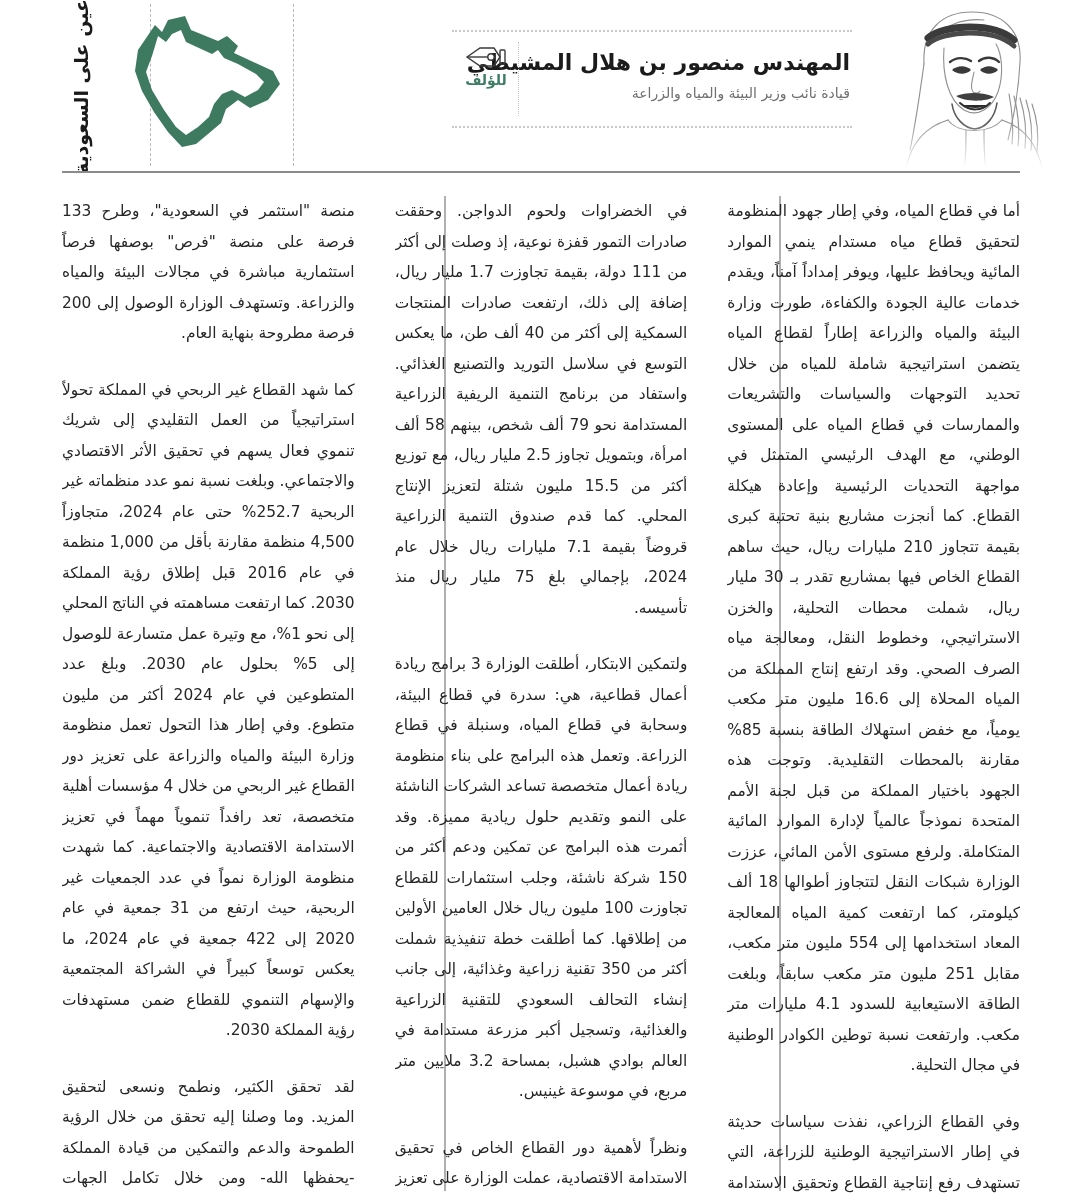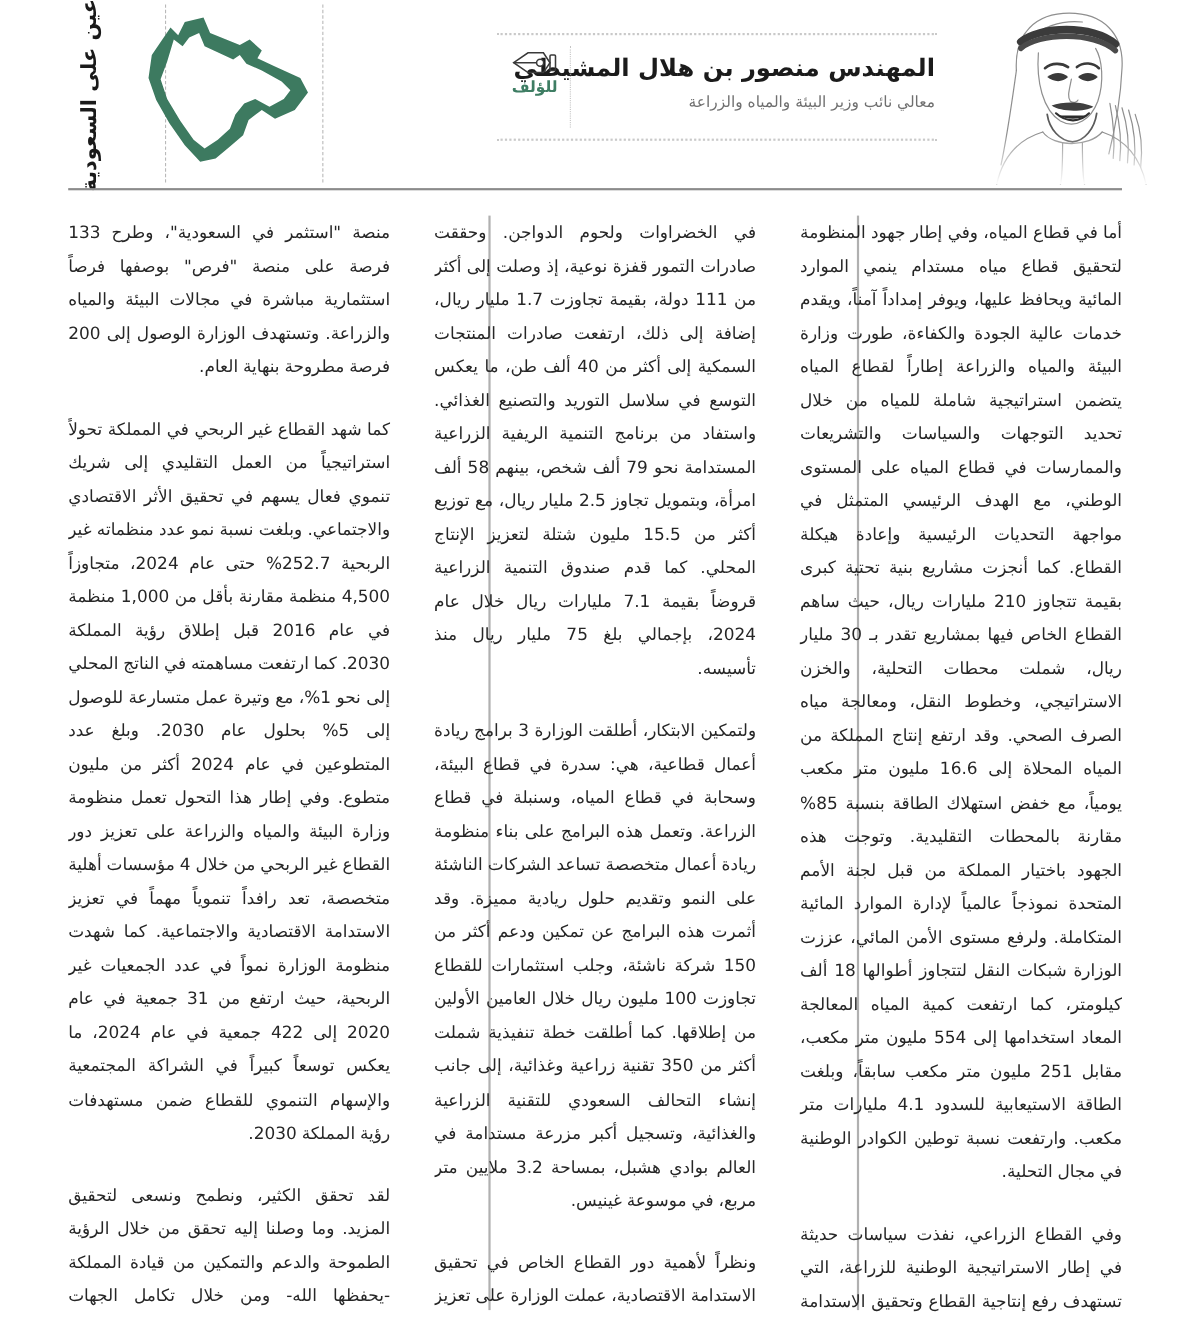--- a/index.html
+++ b/index.html
@@ -233,21 +233,21 @@
     </div>
 
     <div class="map-divider"></div>
 
     <div class="author-block">
       <div class="dotted-rule top"></div>
       <div class="dotted-rule bottom"></div>
 
       <div class="author-names">
         <div class="author-name">المهندس منصور بن هلال المشيطي</div>
-        <div class="author-title">معالي نائب وزير البيئة والمياه والزراعة</div>
+        <div class="author-title">قيادة نائب وزير البيئة والمياه والزراعة</div>
       </div>
 
       <div class="author-sep"></div>
 
       <div class="pen-badge">
         <span>
           <svg width="44" height="26" viewBox="0 0 44 26" xmlns="http://www.w3.org/2000/svg" aria-hidden="true">
             <path d="M3 13 L16 4 L30 4 L36 13 L30 22 L16 22 Z" fill="none" stroke="#3a3a3a" stroke-width="1.4"></path>
             <path d="M3 13 L30 13" stroke="#3a3a3a" stroke-width="1.4"></path>
             <circle cx="27" cy="13" r="3.2" fill="#ffffff" stroke="#3a3a3a" stroke-width="1.4"></circle>

